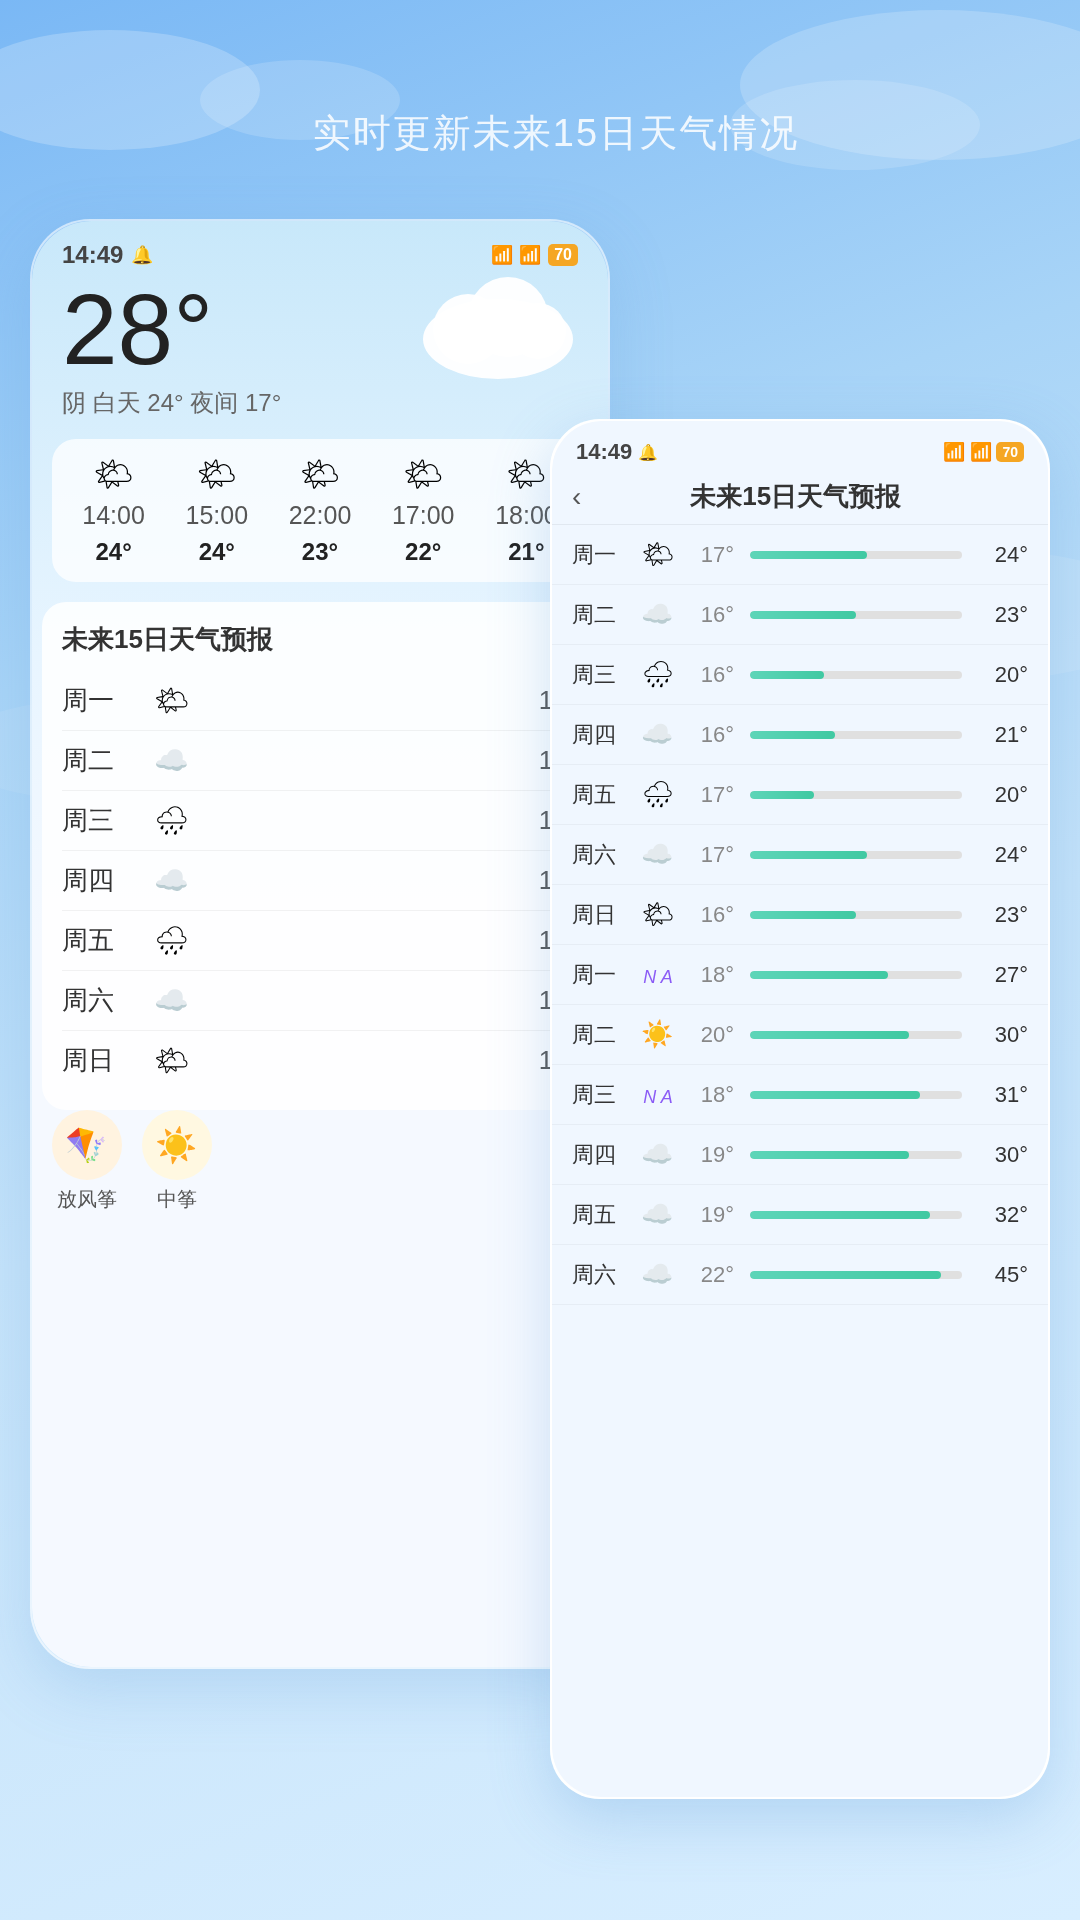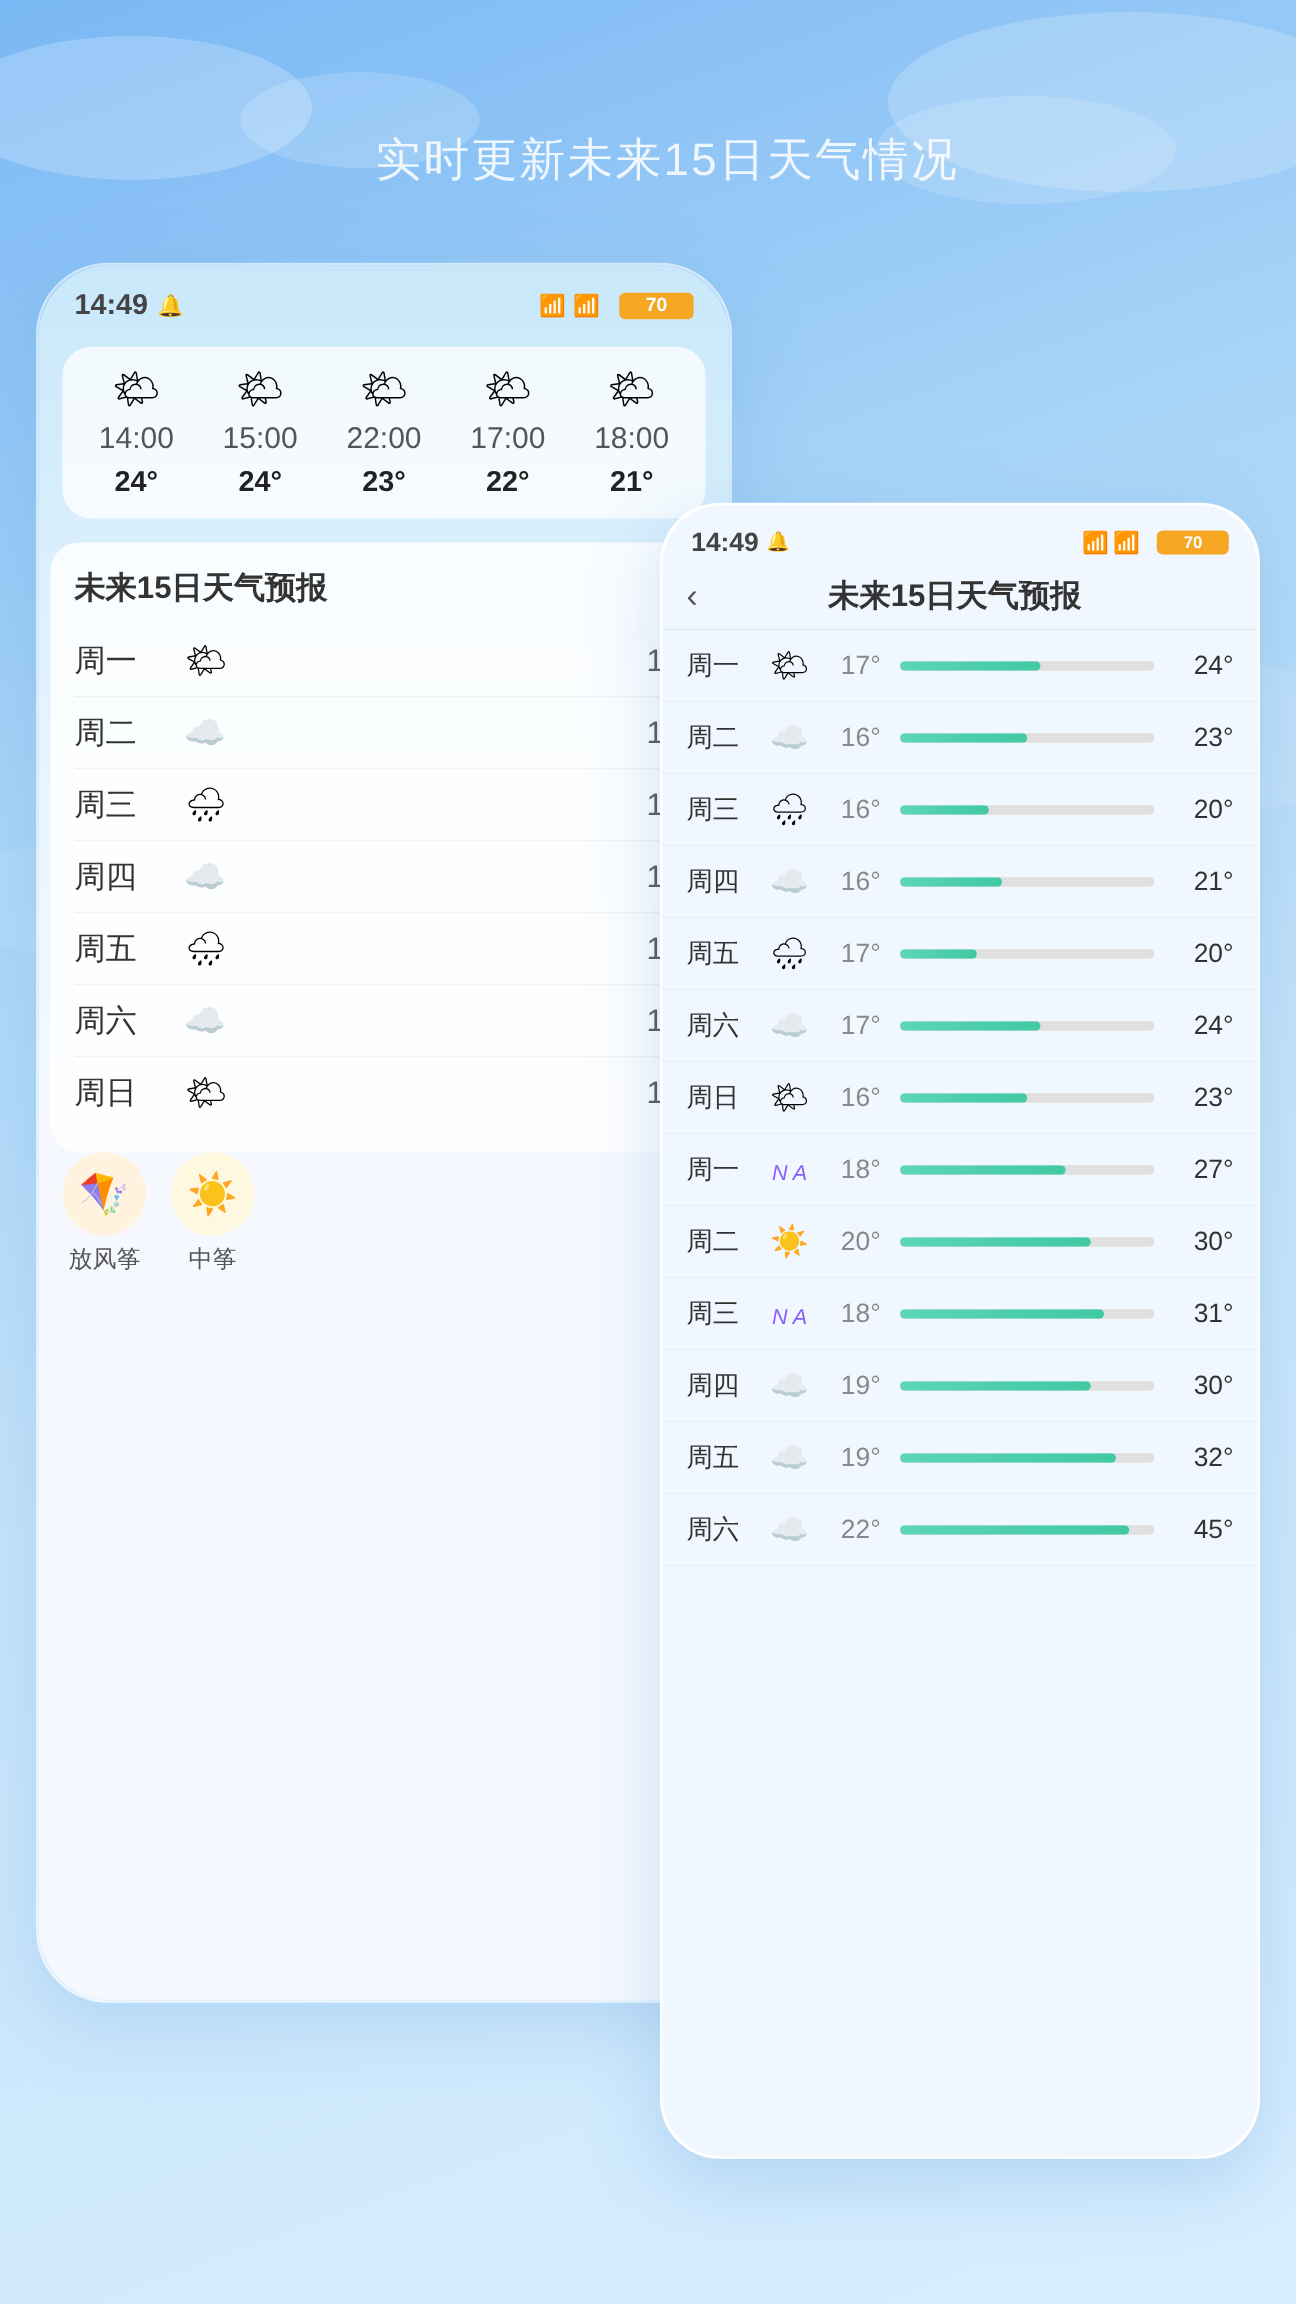--- a/index.html
+++ b/index.html
@@ -87,24 +87,23 @@
       padding: 20px 30px 0;
       font-size: 22px;
       color: #444;
     }
     .status-time { font-weight: 600; font-size: 24px; }
     .status-icons { display: flex; align-items: center; gap: 6px; font-size: 18px; }
     .battery-badge {
       background: #f5a623;
       color: #fff;
       border-radius: 5px;
-      padding: 2px 22px;
+      padding: 2px 6px;
       font-size: 16px;
       font-weight: 700;
-      margin-left: 10px;
     }
 
     
     .temp-section {
       padding: 10px 30px 0;
       position: relative;
     }
     .temp-big {
       font-size: 100px;
       font-weight: 300;
@@ -311,20 +310,33 @@
           <span class="status-time">14:49</span>
           <span style="font-size:18px;color:#e05a20;">🔔</span>
         </div>
         <div class="status-icons">
           <span>📶</span>
           <span>📶</span>
           <span class="battery-badge">70</span>
         </div>
       </div>
 
+      <div class="temp-section">
+        <div class="temp-big">28°</div>
+        <div class="temp-desc">阴 白天 24° 夜间 17°</div>
+
+        <div class="cloud-icon-big">
+          <svg viewBox="0 0 180 130" xmlns="http://www.w3.org/2000/svg">
+            <ellipse cx="90" cy="80" rx="75" ry="40" fill="white" opacity="0.95"></ellipse>
+            <circle cx="60" cy="70" r="35" fill="white" opacity="0.95"></circle>
+            <circle cx="100" cy="58" r="40" fill="white" opacity="0.95"></circle>
+            <circle cx="130" cy="72" r="28" fill="white" opacity="0.95"></circle>
+          </svg>
+        </div>
+      </div>
 
       <div class="hourly-card">
         <div class="hourly-item">
           <span class="hourly-icon">🌤</span>
           <span class="hourly-time">14:00</span>
           <span class="hourly-temp">24°</span>
         </div>
         <div class="hourly-item">
           <span class="hourly-icon">🌤</span>
           <span class="hourly-time">15:00</span>

